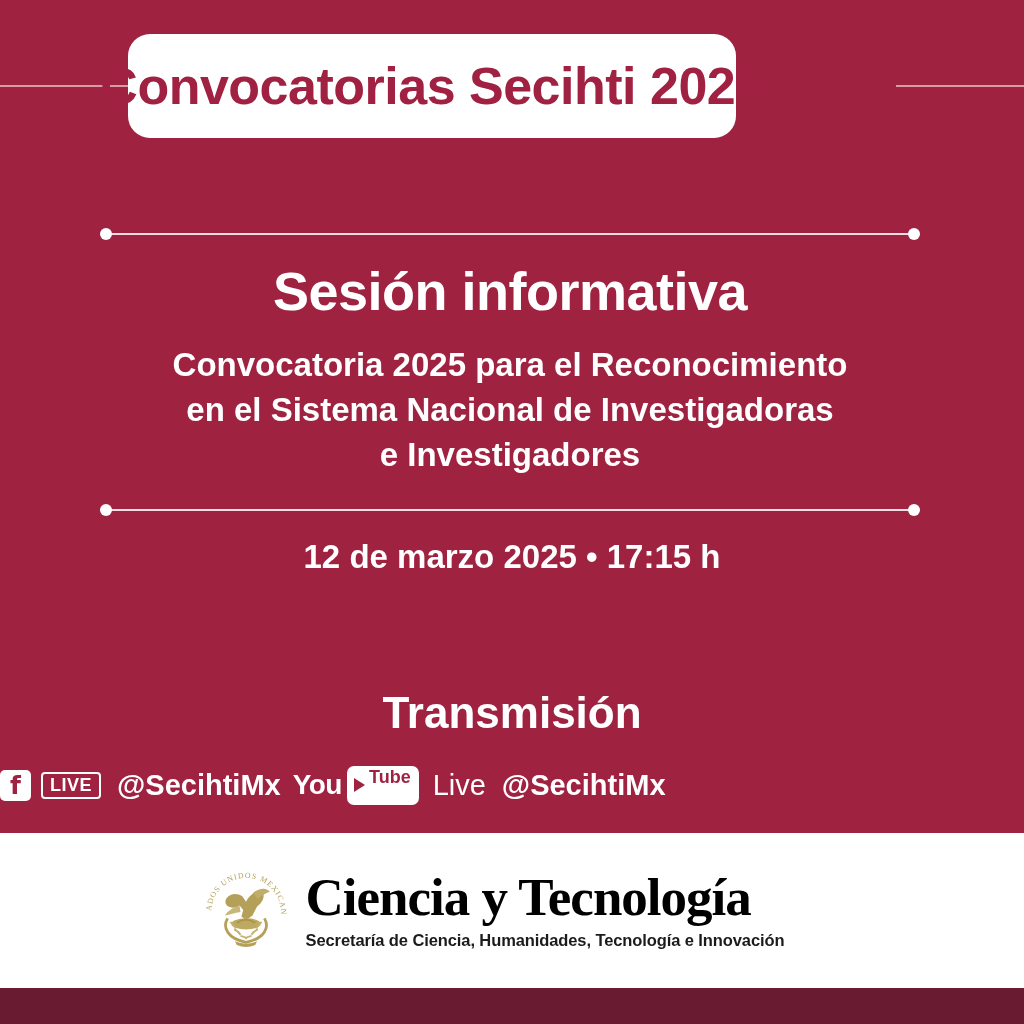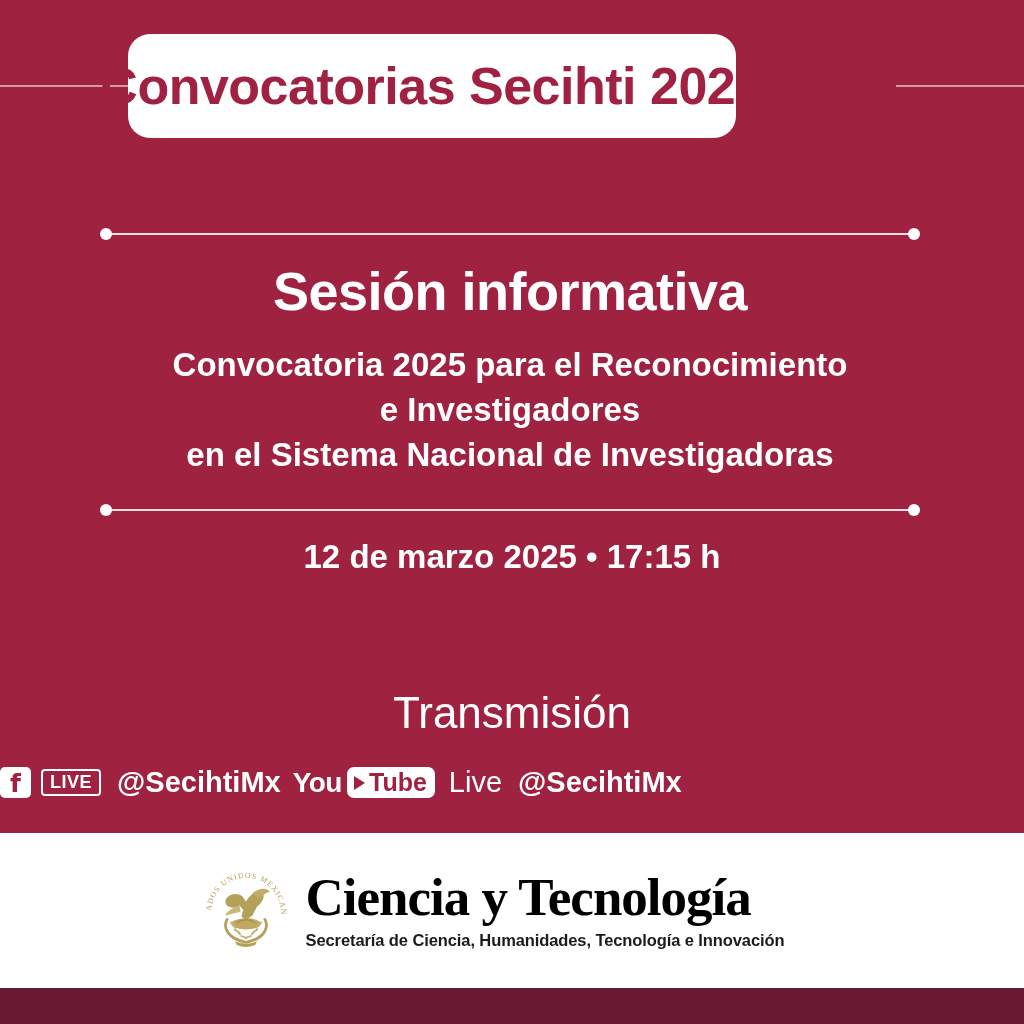--- a/index.html
+++ b/index.html
@@ -97,21 +97,21 @@
     font-weight:bold;
   }
 
   
   .transmision-title {
     position:absolute;
     left:0; right:0; top:688px;
     text-align:center;
     color:#ffffff;
     font-size:44px;
-    font-weight:normal;
+    font-weight:bold;
   }
   .channels {
     position:absolute;
     left:0; right:0; top:766px;
     display:flex;
     align-items:center;
     justify-content:flex-start;
     color:#ffffff;
   }
   .channel {
@@ -163,23 +163,23 @@
     color:#ffffff;
     font-size:28px;
     font-weight:bold;
     letter-spacing:-.5px;
     margin-left:12px;
   }
   .yt-tube {
     position:relative;
     background:#ffffff;
     border-radius:7px;
-    padding:2px 8px 3px 22px;
+    padding:2px 8px 18px 22px;
     color:#9f2241;
-    font-size:25px;
+    font-size:18px;
     font-weight:bold;
     line-height:1.05;
   }
   .yt-tube::before {
     content:"";
     position:absolute;
     left:7px; top:50%;
     transform:translateY(-50%);
     width:0; height:0;
     border-left:11px solid #9f2241;
@@ -252,22 +252,22 @@
     <div class="divider top">
       <span class="dot start"></span>
       <span class="line"></span>
       <span class="dot end"></span>
     </div>
 
     <div class="frame-body">
       <div class="headline">Sesión informativa</div>
       <div class="subhead">
         <div>Convocatoria 2025 para el Reconocimiento</div>
+        <div>en el Sistema Nacional de Investigadoras</div>
         <div>e Investigadores</div>
-        <div>en el Sistema Nacional de Investigadoras</div>
       </div>
     </div>
 
     <div class="divider bottom">
       <span class="dot start"></span>
       <span class="line"></span>
       <span class="dot end"></span>
     </div>
   </div>
 

